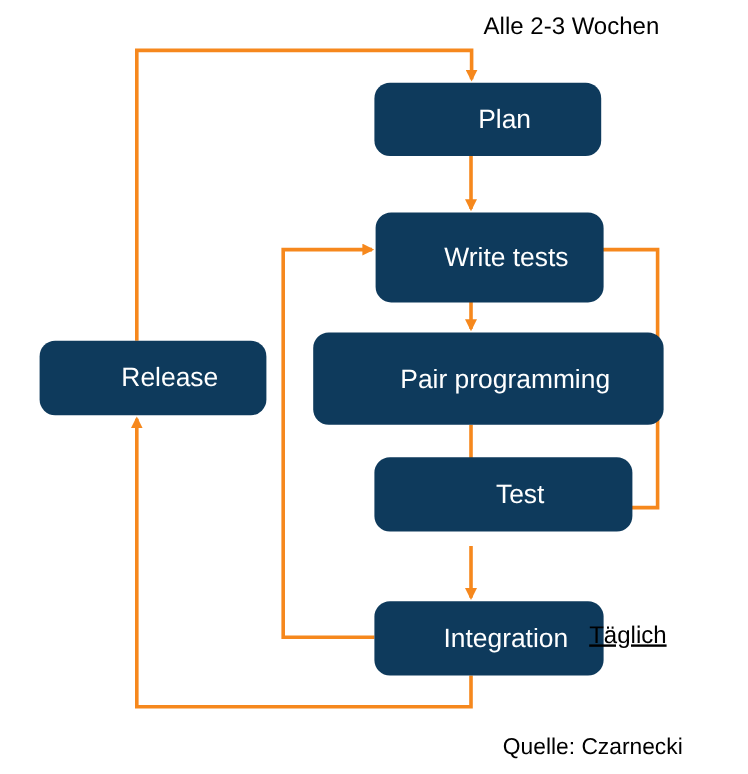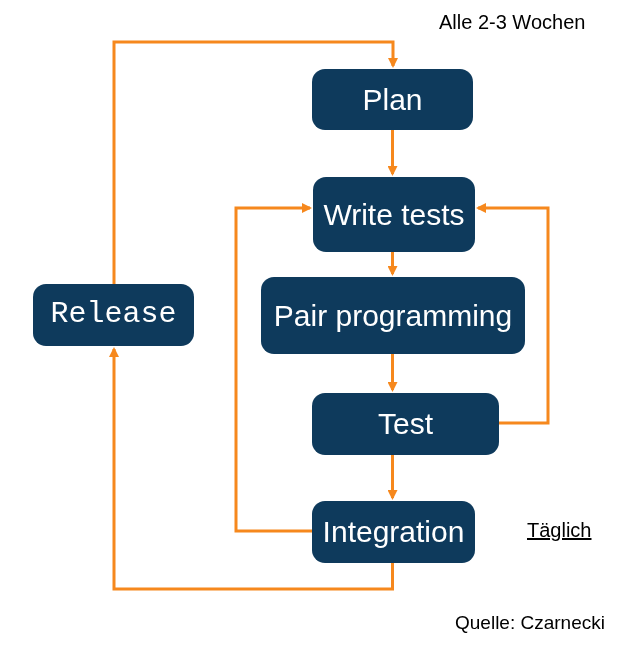--- a/index.html
+++ b/index.html
@@ -34,30 +34,30 @@
   .node {
     position: absolute;
     background: var(--color-box_fill, #0e3a5c);
     color: var(--color-box_text, #ffffff);
     border-radius: 13px;
     display: flex;
     flex-direction: column;
     align-items: center;
     justify-content: center;
     text-align: center;
-    font-size: 30px;
+    font-size: 22px;
     line-height: 1.25;
     white-space: nowrap;
+    padding-left: 28px;
   }
   .note {
     position: absolute;
     color: var(--color-annotation_text, #000000);
     font-size: 20px;
     white-space: nowrap;
-    margin-left: 36px;
   }
   .note.source {
     font-size: 19px;
   }
 </style>
 </head>
 <body>
 
 <div class="canvas">
 
@@ -82,29 +82,29 @@
   </div>
 
   <div class="node" style="left:313px; top:177px; width:162px; height:75px;">
     <span>Write tests</span>
   </div>
 
   <div class="node" style="left:261px; top:277px; width:264px; height:77px;">
     <span>Pair programming</span>
   </div>
 
-  <div class="node" style="left:312px; top:393px; width:187px; height:62px;">
+  <div class="node" style="left:312px; top:381px; width:187px; height:62px;">
     <span>Test</span>
   </div>
 
   <div class="node" style="left:312px; top:501px; width:163px; height:62px;">
     <span>Integration</span>
   </div>
 
-  <div class="node" style="left:33px; top:284px; width:161px; height:62px;font-family:Liberation Mono, monospace;">
+  <div class="node" style="left:33px; top:284px; width:161px; height:62px;">
     <span>Release</span>
   </div>
 
   <div class="note" style="left:403px; top:11px;">Alle 2-3 Wochen</div>
 
   <div class="note" style="left:491px; top:519px;text-decoration:underline;">Täglich</div>
 
   <div class="note source" style="left:419px; top:612px;text-align:center;">Quelle: Czarnecki</div>
 
 </div>

